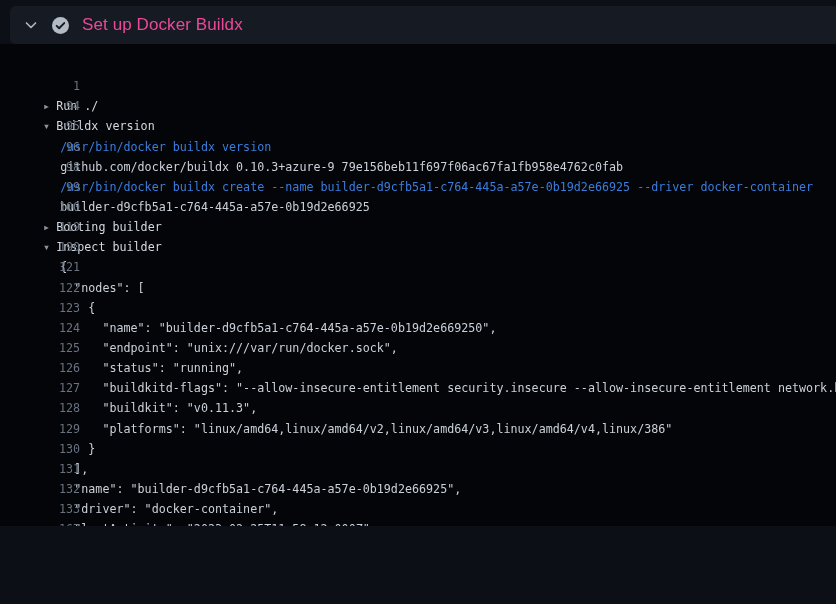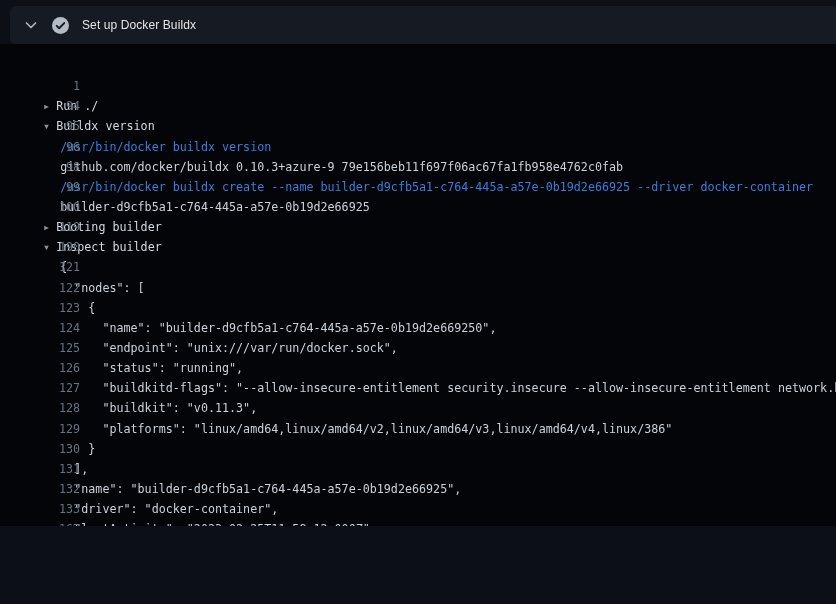--- a/index.html
+++ b/index.html
@@ -21,22 +21,22 @@
     border-radius: 6px 0 0 6px;
     display: flex;
     align-items: center;
     padding-left: 13px;
     cursor: pointer;
   }
   .chev { width: 16px; height: 16px; flex: 0 0 auto; }
   .check { width: 17px; height: 17px; margin-left: 13px; flex: 0 0 auto; }
   .step-title {
     margin-left: 13px;
-    color: #e5e5e5;
-    font-size: 12px;
+    color: #ec4899;
+    font-size: 17px;
     font-weight: 500;
     letter-spacing: 0.1px;
     white-space: nowrap;
   }
   .log {
     height: 482px;
     background: #030508;
     padding-top: 12px;
     box-sizing: border-box;
     font-family: "DejaVu Sans Mono", monospace;

